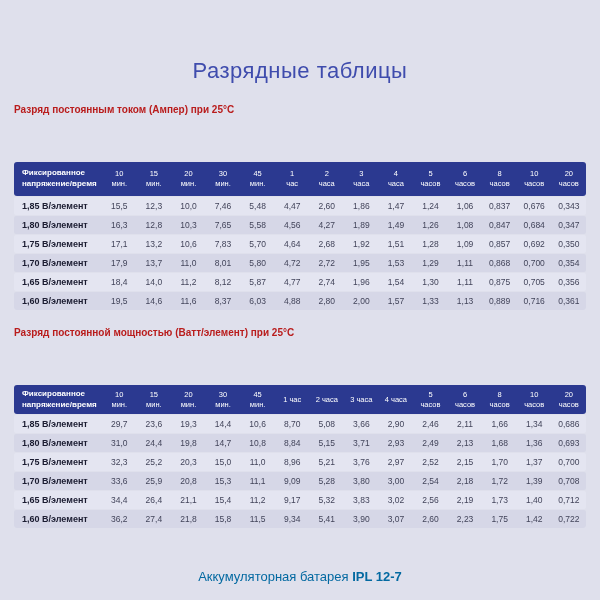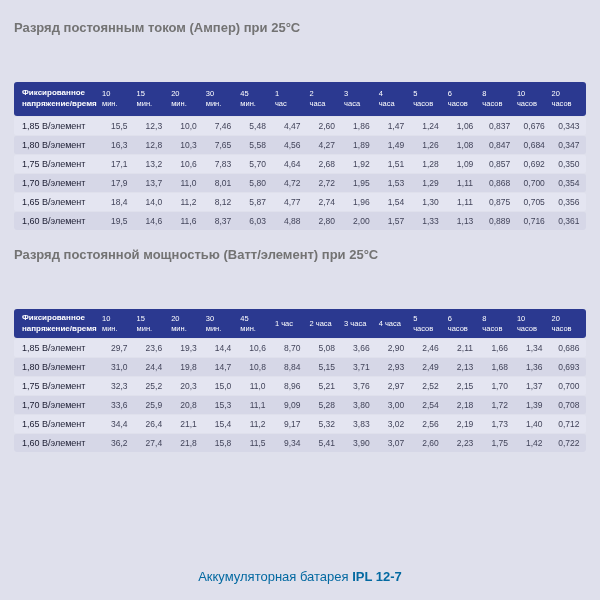--- a/index.html
+++ b/index.html
@@ -13,22 +13,22 @@
   .page { padding: 0 14px; }
   .page-title {
     text-align: center;
     color: #3f4cad;
     font-size: 22px;
     font-weight: 500;
     letter-spacing: 0.5px;
     padding-top: 58px;
   }
   .section-heading {
-    color: #737373;
-    font-size: 13px;
+    color: #b91c1c;
+    font-size: 10px;
     font-weight: bold;
     margin-top: 20px;
     margin-bottom: 8px;
   }
   .section-heading.second { margin-top: 17px; }
   .disc-table {
     width: 572px;
     border-radius: 3px;
     overflow: hidden;
   }
@@ -46,38 +46,39 @@
   .corner-cell {
     width: 88px;
     font-size: 8px;
     font-weight: bold;
     line-height: 1.35;
     padding-left: 8px;
     text-align: left;
   }
   .col-cell {
     flex: 1;
+    text-align: center;
     font-size: 7.5px;
     line-height: 1.3;
     font-weight: 400;
   }
   .trow {
     display: flex;
     align-items: center;
     height: 18px;
     margin-top: 1px;
     border-radius: 2px;
   }
   .trow.odd  { background: #e4e5f1; }
   .trow.even { background: #d6d7e7; }
   .row-label {
     width: 88px;
     padding-left: 8px;
     font-size: 9px;
-    font-weight: normal;
+    font-weight: bold;
     color: #1b1c31;
     text-align: left;
   }
   .val-cell {
     flex: 1;
     text-align: center;
     font-size: 8.5px;
     color: #42445a;
   }
   .footer {
@@ -88,20 +89,21 @@
     text-align: center;
     font-size: 13px;
     color: #0369a1;
   }
   .footer b { font-weight: bold; }
 </style>
 </head>
 <body>
 
 <div class="page">
+  <div class="page-title">Разрядные таблицы</div>
 
   <div class="section-heading">Разряд постоянным током (Ампер) при 25°C</div>
   <div class="disc-table">
       <div class="thead">
         <div class="corner-cell">Фиксированное напряжение/время</div>
         <div class="col-cell">10<br>мин.</div>
         <div class="col-cell">15<br>мин.</div>
         <div class="col-cell">20<br>мин.</div>
         <div class="col-cell">30<br>мин.</div>
         <div class="col-cell">45<br>мин.</div>

